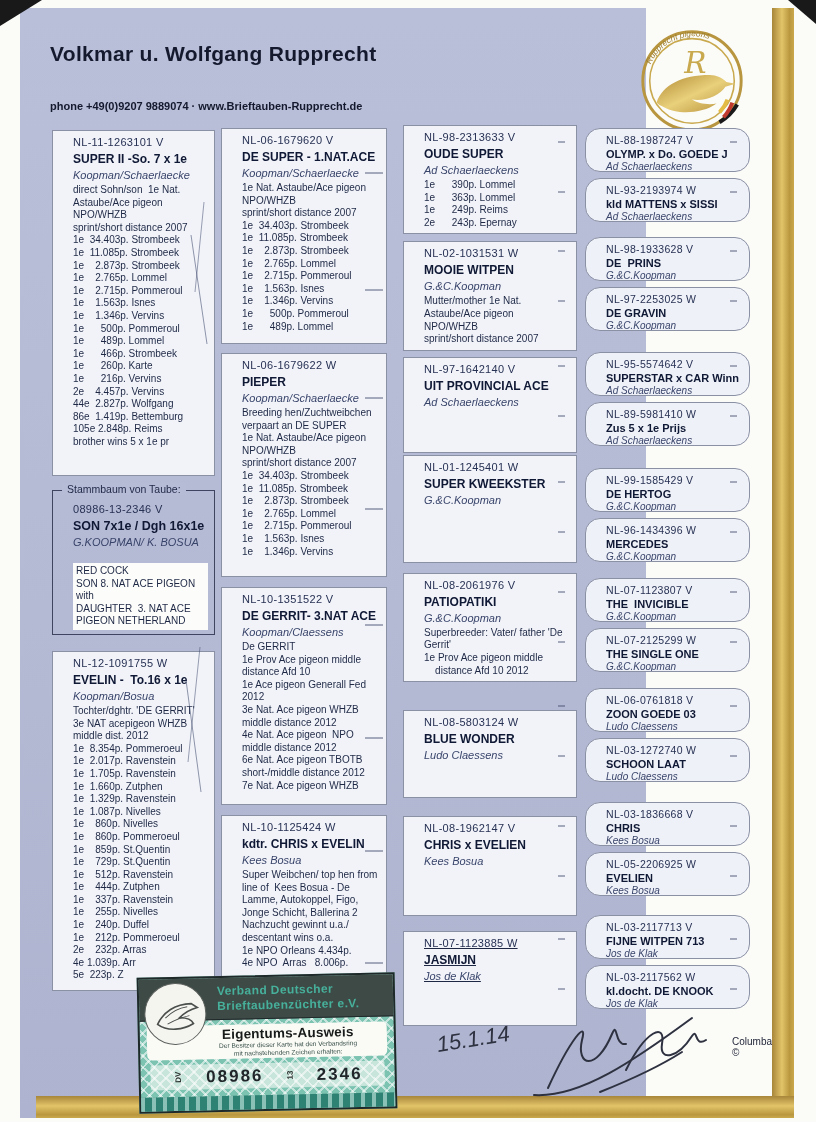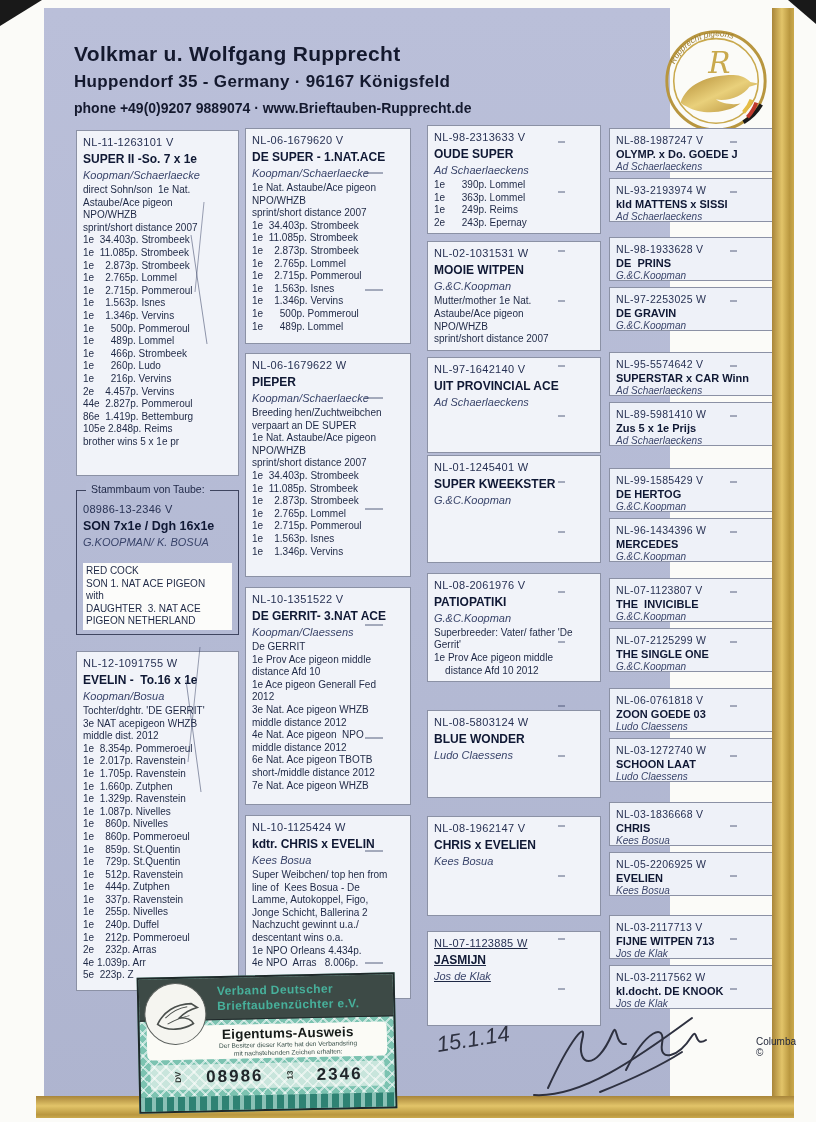--- a/index.html
+++ b/index.html
@@ -1,42 +1,42 @@
 <!DOCTYPE html>
 <html><head>
 <meta charset="utf-8">
 <style>
   * { box-sizing: border-box; margin: 0; padding: 0; }
   html,body { width:816px; height:1122px; }
   body { position:relative; background:#fbfbf8; font-family:"Liberation Sans", sans-serif; overflow:hidden; }
 
-  .card { position:absolute; left:44px; top:8px; width:626px; height:1110px;
+  .card { position:absolute; left:20px; top:8px; width:626px; height:1110px;
           background:linear-gradient(180deg,#babfd9 0%,#b4bad4 55%,#aeb4cf 100%); }
   .gold-v { position:absolute; left:736px; top:8px; width:22px; height:1110px;
             background:linear-gradient(90deg,#a8853a,#e2c469 45%,#b9973f 80%,#caa94c); }
   .gold-h { position:absolute; left:0; top:1088px; width:758px; height:22px;
             background:linear-gradient(180deg,#a8853a,#e2c469 45%,#b9973f 85%,#caa94c); }
   .corner { position:absolute; background:#191919; z-index:9; }
   .corner.tl { left:0; top:0; width:42px; height:26px; clip-path:polygon(0 0,100% 0,0 100%); }
   .corner.tr { right:0; top:0; width:28px; height:24px; clip-path:polygon(0 0,100% 0,100% 100%); }
 
   .hdr { position:absolute; left:30px; color:#14192e; white-space:nowrap; }
   .hdr.name { top:34px; font-size:21px; font-weight:bold; letter-spacing:.3px; }
   .hdr.addr { top:64px; font-size:17px; font-weight:bold; letter-spacing:.3px; }
-  .hdr.phone{ top:92px; font-size:14px; font-weight:bold; }
+  .hdr.phone{ top:92px; font-size:11px; font-weight:bold; }
 
   .logo { position:absolute; left:612px; top:8px; width:120px; height:118px; }
 
   .col { position:absolute; }
   .col1 { left:32px;  top:122px; width:163px; }
   .col2 { left:201px; top:120px; width:166px; }
   .col3 { left:383px; top:117px; width:174px; }
   .col4 { left:565px; top:120px; width:165px; }
 
-  .pbox { background:#f1f3f9; border:1px solid #8b91a5; padding:5px 6px 4px 6px;
+  .pbox { background:#f1f3f9; border:1px solid #8b91a5; padding:5px 6px 4px 20px;
           color:#1e2845; position:relative; }
   .ring    { font-size:11px; color:#273153; margin-bottom:4px; letter-spacing:.3px; white-space:pre; }
   .pname   { font-size:12px; font-weight:bold; color:#0f1834; margin-bottom:3px; white-space:pre; }
   .breeder { font-size:11px; font-style:italic; color:#39446a; margin-bottom:3px; white-space:pre; }
   .line    { font-size:10px; line-height:12.6px; white-space:pre; }
 
   .col1 .pbox:nth-child(1){ min-height:346px; margin-bottom:14px; }
   .col1 .pbox:nth-child(2){ min-height:142px; margin-bottom:16px; }
   .col1 .pbox:nth-child(3){ min-height:340px; }
 
@@ -47,21 +47,21 @@
 
   .col3 .pbox:nth-child(1){ min-height:108px; margin-bottom:7px; }
   .col3 .pbox:nth-child(2){ min-height:108px; margin-bottom:6px; }
   .col3 .pbox:nth-child(3){ min-height:96px;  margin-bottom:2px; }
   .col3 .pbox:nth-child(4){ min-height:108px; margin-bottom:10px; }
   .col3 .pbox:nth-child(5){ min-height:100px; margin-bottom:28px; }
   .col3 .pbox:nth-child(6){ min-height:88px;  margin-bottom:18px; }
   .col3 .pbox:nth-child(7){ min-height:100px; margin-bottom:15px; }
   .col3 .pbox:nth-child(8){ min-height:95px;text-decoration:underline; }
 
-  .col4 .pbox { height:44px; overflow:hidden; margin-bottom:6px; background:#eef1f8; }
+  .col4 .pbox { height:44px; overflow:hidden; margin-bottom:6px; background:#eef1f8;border-radius:15px; }
   .col4 .pbox:nth-child(2) { margin-bottom:15px; }
   .col4 .pbox:nth-child(4) { margin-bottom:21px; }
   .col4 .pbox:nth-child(6) { margin-bottom:22px; }
   .col4 .pbox:nth-child(8) { margin-bottom:16px; }
   .col4 .pbox:nth-child(10){ margin-bottom:16px; }
   .col4 .pbox:nth-child(12){ margin-bottom:20px; }
   .col4 .pbox:nth-child(14){ margin-bottom:19px; }
   .col4 .ring   { font-size:10.5px; margin-bottom:2px; }
   .col4 .pname  { font-size:11px;  margin-bottom:1px; }
   .col4 .breeder{ font-size:10px;  margin-bottom:0; }
@@ -97,21 +97,20 @@
 
   .handwriting { position:absolute; left:430px; top:1000px; width:310px; height:110px; z-index:6; }
   .columba { position:absolute; left:712px; top:1028px; font-size:10px; color:#23283a; z-index:4; }
 </style>
 </head>
 <body>
 
 <div class="card">
 
   <div class="hdr name">Volkmar u. Wolfgang Rupprecht</div>
-  <div class="hdr addr">Huppendorf 35 - Germany  ·  96167 Königsfeld</div>
   <div class="hdr phone">phone +49(0)9207 9889074  ·  www.Brieftauben-Rupprecht.de</div>
 
   <svg class="logo" viewBox="0 0 120 120">
     <defs>
       <linearGradient id="gg" x1="0" y1="0" x2="1" y2="1">
         <stop offset="0" stop-color="#b28a33"></stop>
           <stop offset=".5" stop-color="#e9d07b"></stop>
           <stop offset="1" stop-color="#b28a33"></stop>
       </linearGradient>
       <path id="arcpath" d="M14,64 A48,48 0 0 1 106,50" fill="none"></path>
@@ -140,36 +139,36 @@
         <div class="line">1e  34.403p. Strombeek</div>
         <div class="line">1e  11.085p. Strombeek</div>
         <div class="line">1e    2.873p. Strombeek</div>
         <div class="line">1e    2.765p. Lommel</div>
         <div class="line">1e    2.715p. Pommeroul</div>
         <div class="line">1e    1.563p. Isnes</div>
         <div class="line">1e    1.346p. Vervins</div>
         <div class="line">1e      500p. Pommeroul</div>
         <div class="line">1e      489p. Lommel</div>
         <div class="line">1e      466p. Strombeek</div>
-        <div class="line">1e      260p. Ludo</div>
+        <div class="line">1e      260p. Karte</div>
         <div class="line">1e      216p. Vervins</div>
         <div class="line">2e    4.457p. Vervins</div>
-        <div class="line">44e  2.827p. Pommeroul</div>
+        <div class="line">44e  2.827p. Wolfgang</div>
         <div class="line">86e  1.419p. Bettemburg</div>
         <div class="line">105e 2.848p. Reims</div>
         <div class="line">brother wins 5 x 1e pr</div>
       </div>
       <div class="pbox stamm">
         <div class="legend">Stammbaum von Taube:</div>
         <div class="ring">08986-13-2346 V</div>
         <div class="pname">SON 7x1e / Dgh 16x1e</div>
         <div class="breeder">G.KOOPMAN/ K. BOSUA</div>
         <div class="note">
           <div class="line">RED COCK</div>
-          <div class="line">SON 1. NAT ACE PIGEON</div>
+          <div class="line">SON 8. NAT ACE PIGEON</div>
           <div class="line">with</div>
           <div class="line">DAUGHTER  3. NAT ACE</div>
           <div class="line">PIGEON NETHERLAND</div>
         </div>
       </div>
       <div class="pbox">
         <div class="ring">NL-12-1091755 W</div>
         <div class="pname">EVELIN -  To.16 x 1e</div>
         <div class="breeder">Koopman/Bosua</div>
         <div class="line">Tochter/dghtr. 'DE GERRIT'</div>

